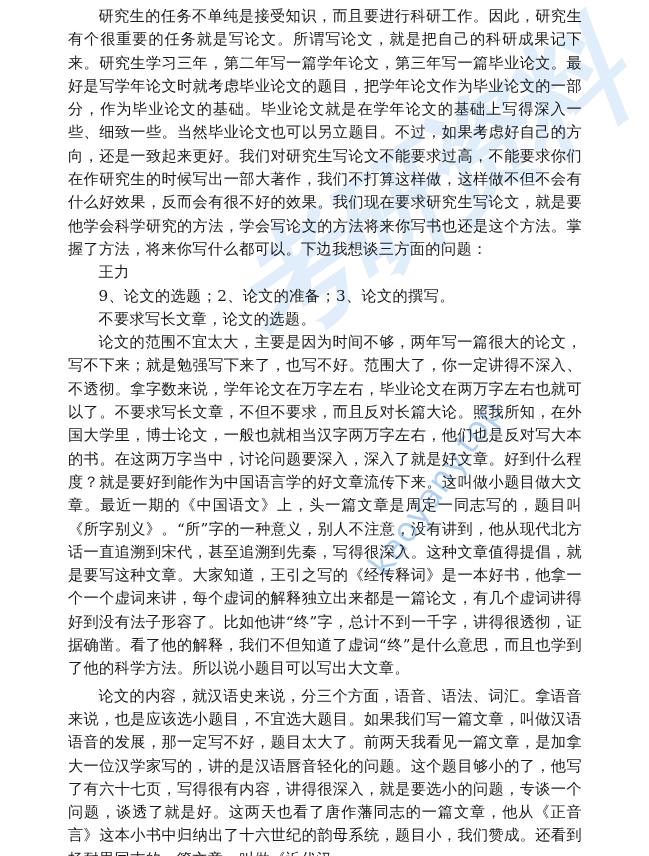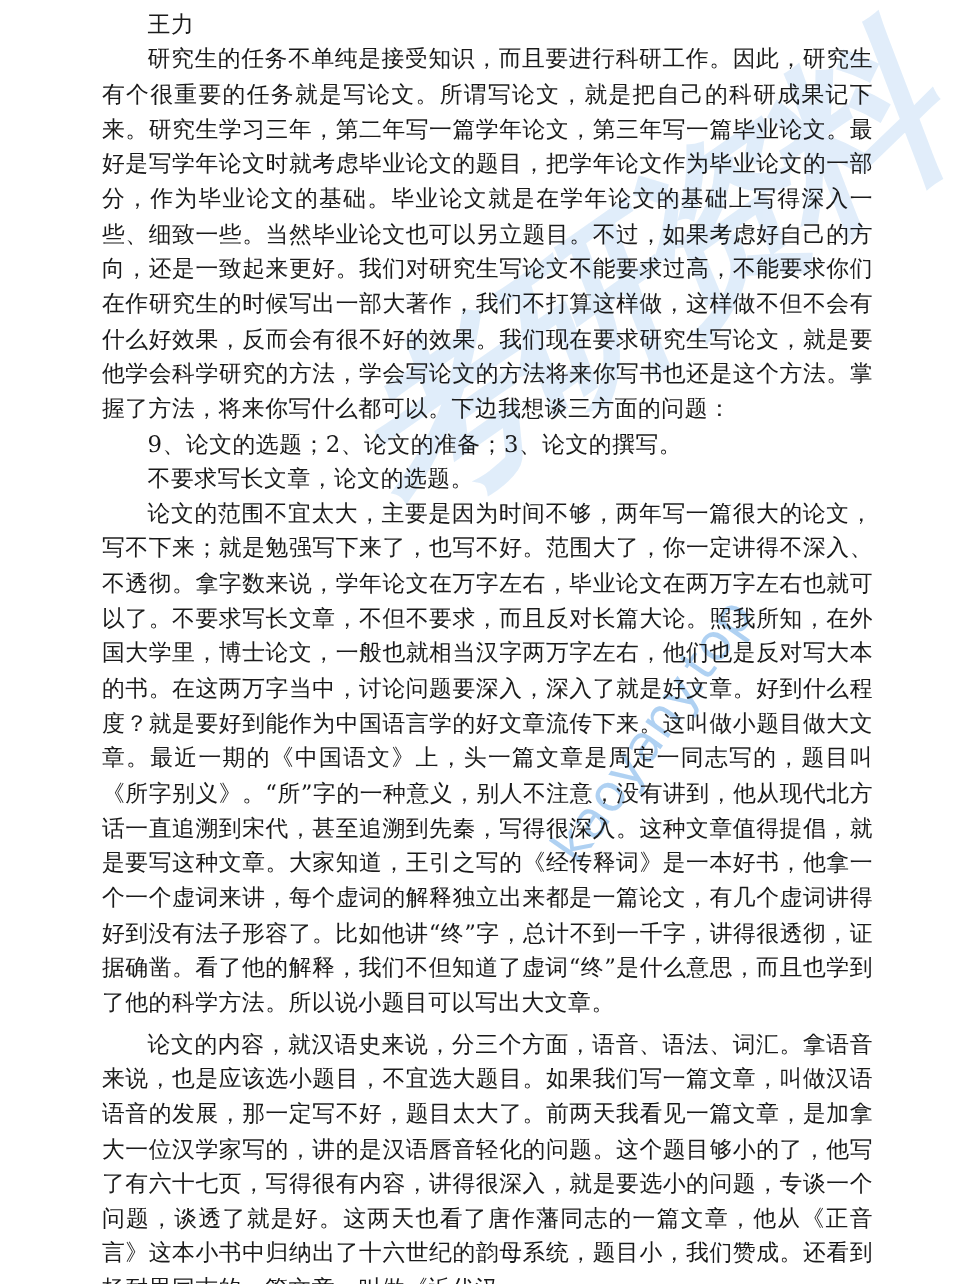--- a/index.html
+++ b/index.html
@@ -30,20 +30,20 @@
   }
 </style>
 </head>
 <body>
 
 <div class="page">
   <div class="watermark wm-cjk">考研资料</div>
   <div class="watermark wm-url">kaoyany.top</div>
 
   <div class="content">
+    <p>研究生的任务不单纯是接受知识，而且要进行科研工作。因此，研究生有个很重要的任务就是写论文。所谓写论文，就是把自己的科研成果记下来。研究生学习三年，第二年写一篇学年论文，第三年写一篇毕业论文。最好是写学年论文时就考虑毕业论文的题目，把学年论文作为毕业论文的一部分，作为毕业论文的基础。毕业论文就是在学年论文的基础上写得深入一些、细致一些。当然毕业论文也可以另立题目。不过，如果考虑好自己的方向，还是一致起来更好。我们对研究生写论文不能要求过高，不能要求你们在作研究生的时候写出一部大著作，我们不打算这样做，这样做不但不会有什么好效果，反而会有很不好的效果。我们现在要求研究生写论文，就是要他学会科学研究的方法，学会写论文的方法将来你写书也还是这个方法。掌握了方法，将来你写什么都可以。下边我想谈三方面的问题：</p>
     <p>王力</p>
-    <p>研究生的任务不单纯是接受知识，而且要进行科研工作。因此，研究生有个很重要的任务就是写论文。所谓写论文，就是把自己的科研成果记下来。研究生学习三年，第二年写一篇学年论文，第三年写一篇毕业论文。最好是写学年论文时就考虑毕业论文的题目，把学年论文作为毕业论文的一部分，作为毕业论文的基础。毕业论文就是在学年论文的基础上写得深入一些、细致一些。当然毕业论文也可以另立题目。不过，如果考虑好自己的方向，还是一致起来更好。我们对研究生写论文不能要求过高，不能要求你们在作研究生的时候写出一部大著作，我们不打算这样做，这样做不但不会有什么好效果，反而会有很不好的效果。我们现在要求研究生写论文，就是要他学会科学研究的方法，学会写论文的方法将来你写书也还是这个方法。掌握了方法，将来你写什么都可以。下边我想谈三方面的问题：</p>
     <p>9、论文的选题；2、论文的准备；3、论文的撰写。</p>
     <p>不要求写长文章，论文的选题。</p>
     <p>论文的范围不宜太大，主要是因为时间不够，两年写一篇很大的论文，写不下来；就是勉强写下来了，也写不好。范围大了，你一定讲得不深入、不透彻。拿字数来说，学年论文在万字左右，毕业论文在两万字左右也就可以了。不要求写长文章，不但不要求，而且反对长篇大论。照我所知，在外国大学里，博士论文，一般也就相当汉字两万字左右，他们也是反对写大本的书。在这两万字当中，讨论问题要深入，深入了就是好文章。好到什么程度？就是要好到能作为中国语言学的好文章流传下来。这叫做小题目做大文章。最近一期的《中国语文》上，头一篇文章是周定一同志写的，题目叫《所字别义》。“所”字的一种意义，别人不注意，没有讲到，他从现代北方话一直追溯到宋代，甚至追溯到先秦，写得很深入。这种文章值得提倡，就是要写这种文章。大家知道，王引之写的《经传释词》是一本好书，他拿一个一个虚词来讲，每个虚词的解释独立出来都是一篇论文，有几个虚词讲得好到没有法子形容了。比如他讲“终”字，总计不到一千字，讲得很透彻，证据确凿。看了他的解释，我们不但知道了虚词“终”是什么意思，而且也学到了他的科学方法。所以说小题目可以写出大文章。</p>
     <p class="gap">论文的内容，就汉语史来说，分三个方面，语音、语法、词汇。拿语音来说，也是应该选小题目，不宜选大题目。如果我们写一篇文章，叫做汉语语音的发展，那一定写不好，题目太大了。前两天我看见一篇文章，是加拿大一位汉学家写的，讲的是汉语唇音轻化的问题。这个题目够小的了，他写了有六十七页，写得很有内容，讲得很深入，就是要选小的问题，专谈一个问题，谈透了就是好。这两天也看了唐作藩同志的一篇文章，他从《正音 言》这本小书中归纳出了十六世纪的韵母系统，题目小，我们赞成。还看到杨耐思同志的一篇文章，叫做《近代汉</p>
   </div>
 </div>
 
 </body></html>

